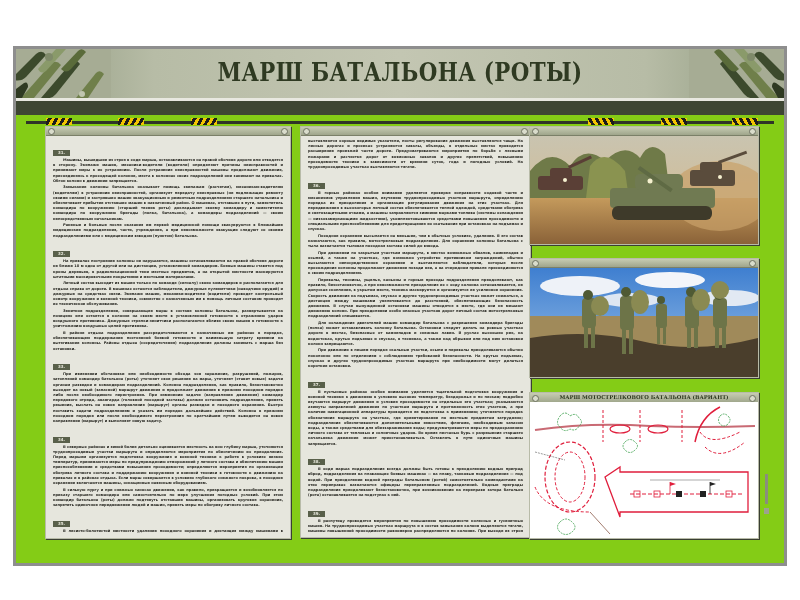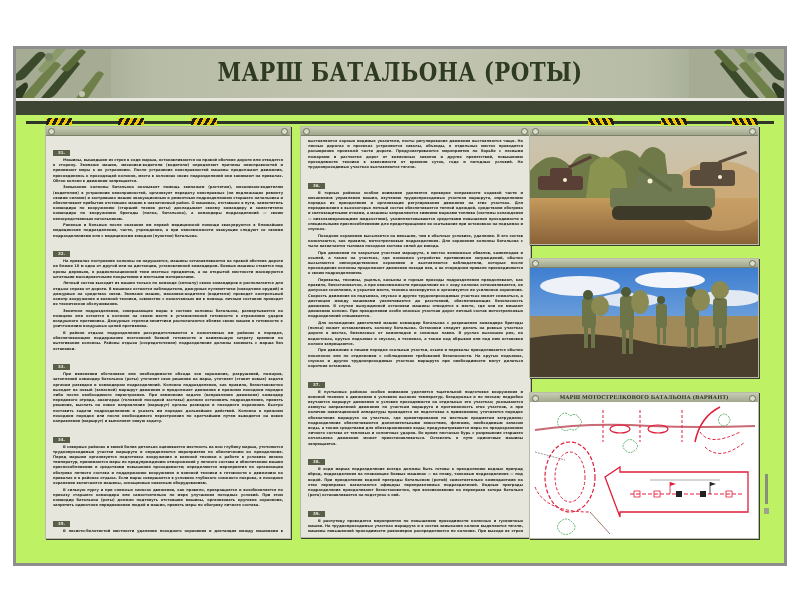--- a/index.html
+++ b/index.html
@@ -1,18 +1,18 @@
 <!DOCTYPE html>
 <html><head>
 <meta charset="utf-8">
 <style>
   html,body{margin:0;padding:0;background:#ffffff;}
   body{width:800px;height:600px;position:relative;overflow:hidden;font-family:"DejaVu Sans",sans-serif;}
   .poster{position:absolute;left:13px;top:46px;width:774px;height:520px;background:#8e8e8e;}
-  .poster-inner{position:absolute;left:3px;top:3px;width:768px;height:514px;background:#bef264;}
+  .poster-inner{position:absolute;left:3px;top:3px;width:768px;height:514px;background:#84cc16;}
   .header{position:absolute;left:0;top:0;width:768px;height:49px;background:linear-gradient(90deg,#8f9a7f 0%,#b7bca6 18%,#c3c6b2 50%,#b7bca6 82%,#8f9a7f 100%);overflow:hidden;}
   .camo{position:absolute;top:0;height:49px;width:95px;}
   .camo.left{left:0;}
   .camo.right{right:0;transform:scaleX(-1);}
   .title{position:absolute;left:0;right:0;top:8px;text-align:center;font-family:"DejaVu Serif",serif;font-weight:bold;font-size:26px;letter-spacing:0.5px;color:#2f3a22;transform:scaleX(0.82);}
   .header-line{position:absolute;left:0;top:49px;width:768px;height:3px;background:#e8e8e0;}
   .dark-band{position:absolute;left:0;top:52px;width:768px;height:14px;background:#3e4633;}
   .rail{position:absolute;left:10px;top:72px;width:748px;height:3px;background:#2f3428;}
   .hazard{position:absolute;top:69px;width:26px;height:7px;background:repeating-linear-gradient(-60deg,#f2c400 0 3px,#1c1c1c 3px 6px);}
   .hazard.rev{background:repeating-linear-gradient(60deg,#f2c400 0 3px,#1c1c1c 3px 6px);}

